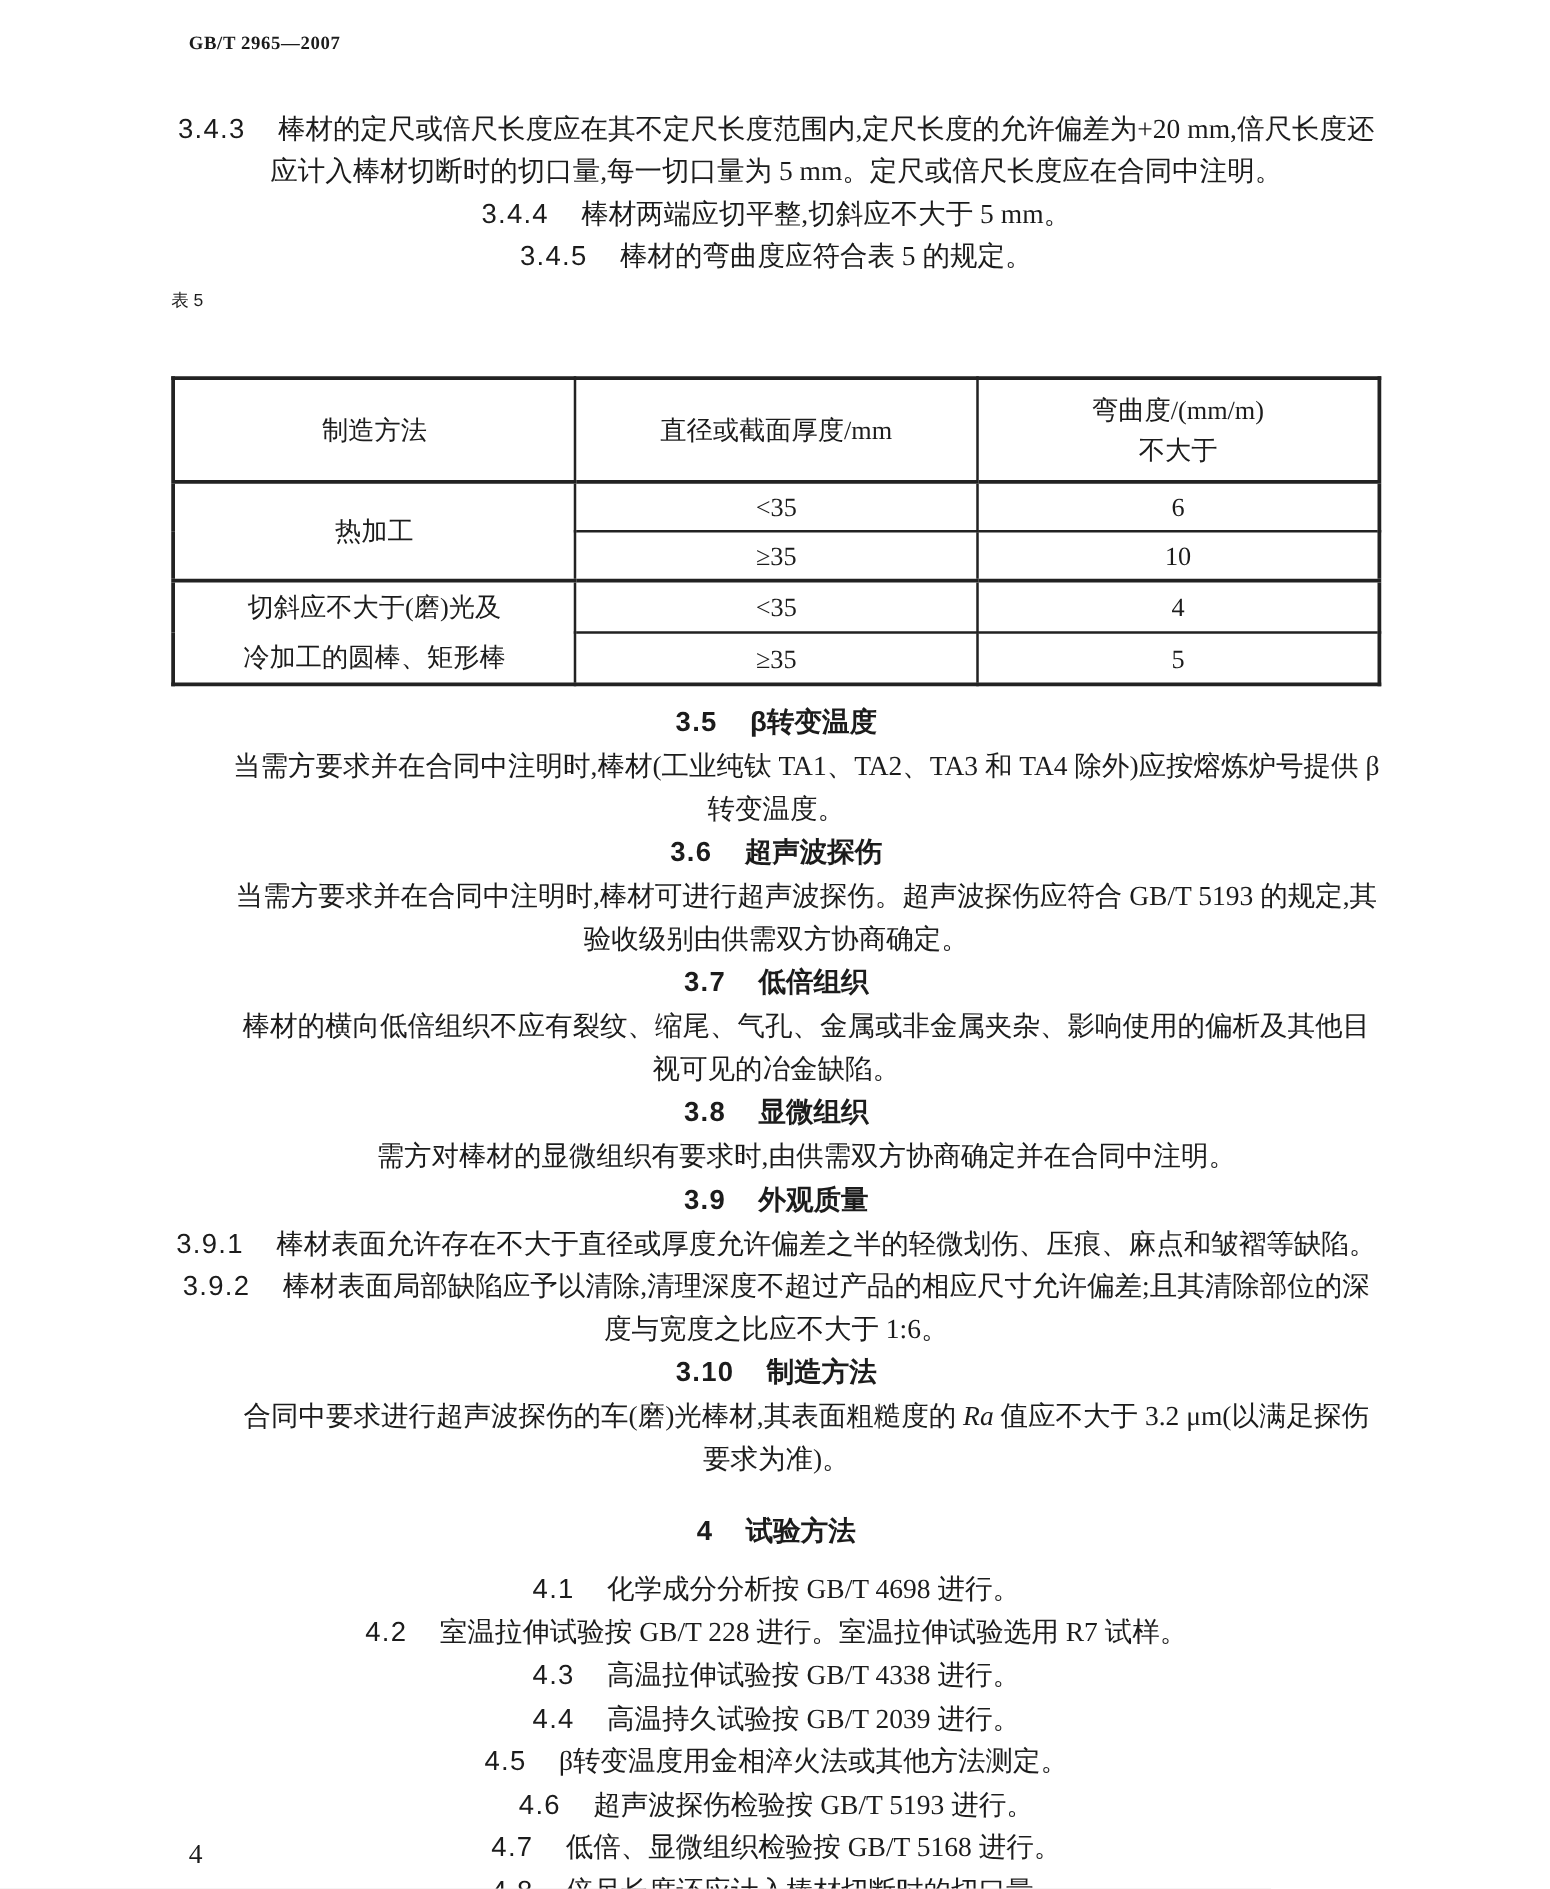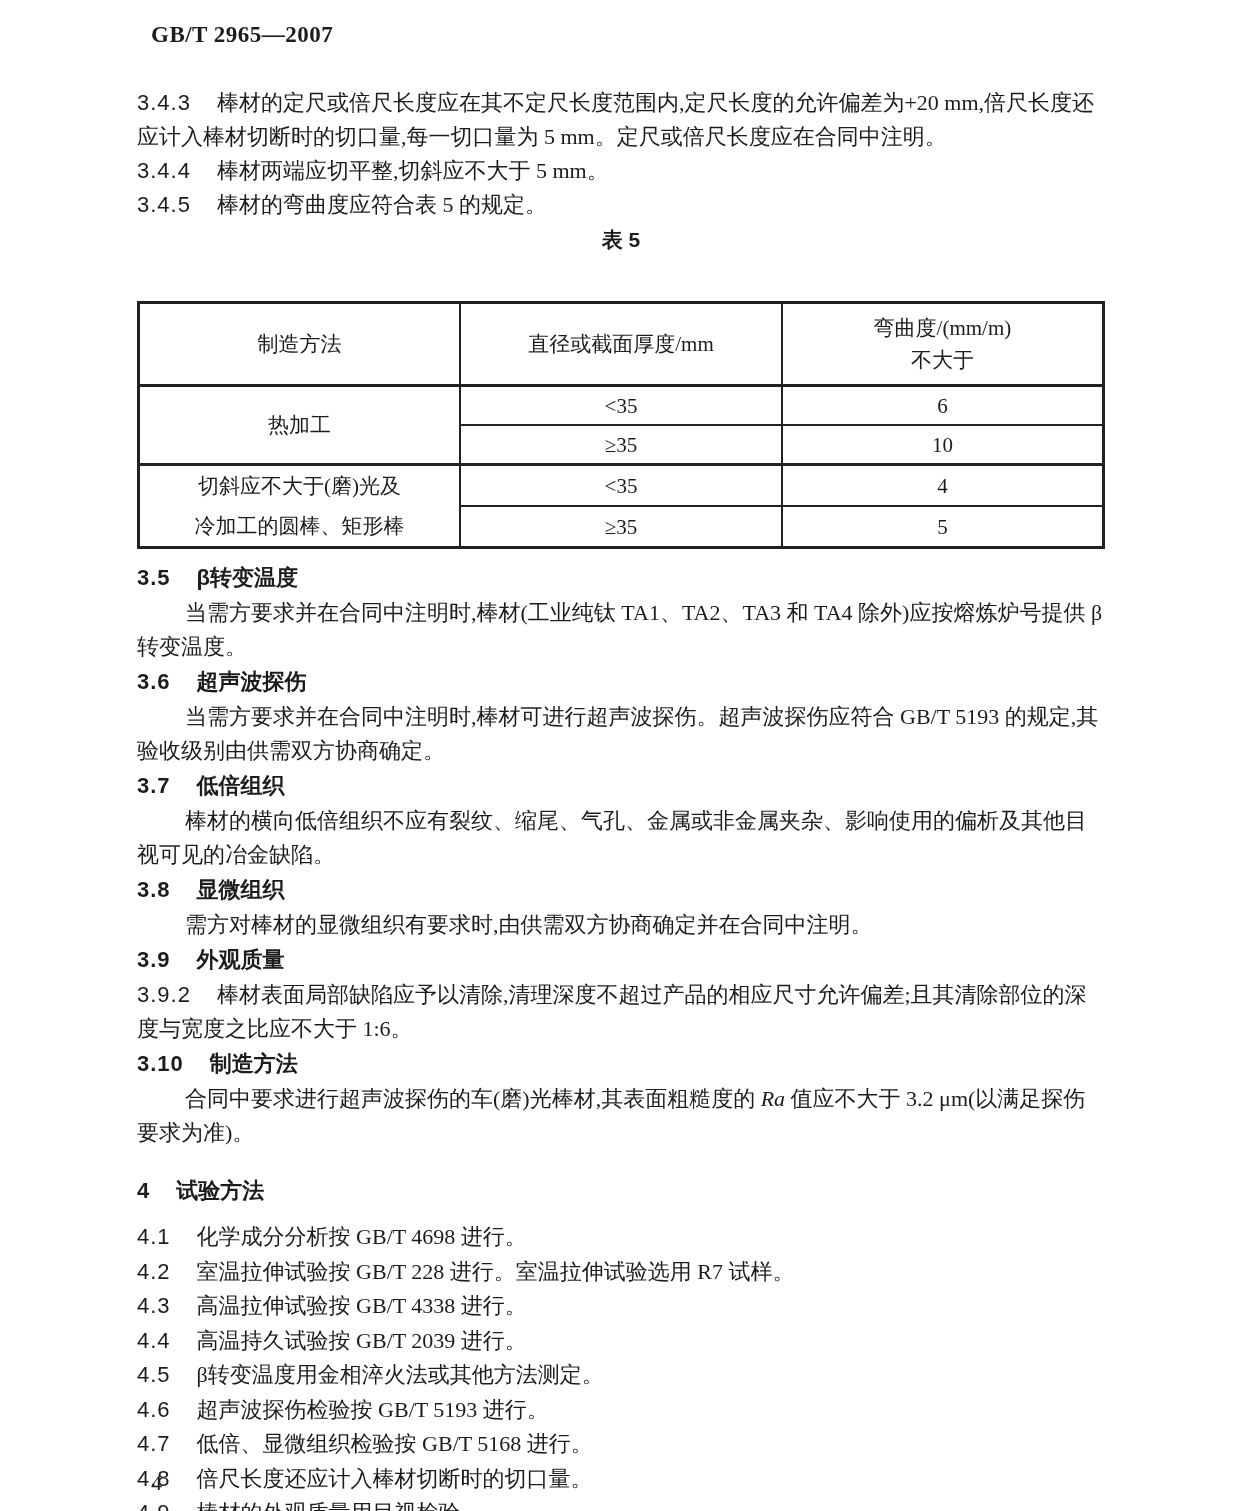--- a/index.html
+++ b/index.html
@@ -11,44 +11,43 @@
     box-sizing: border-box;
     padding: 18px 135px 0 137px;
     overflow: hidden;
     color: #1c1c1c;
     font-family: "Liberation Serif", "DejaVu Serif", serif;
     font-size: 22px;
     line-height: 34px;
   }
   .doc-header {
     font-weight: 700;
-    font-size: 23px;
+    font-size: 15px;
     letter-spacing: 0.5px;
     margin: 0 0 34px 14px;
     font-family: "Liberation Serif", "DejaVu Serif", serif;
   }
-  p { margin: 0; }
+  p { margin: 0; text-align: center; }
   .cnum {
     font-family: "Liberation Sans", "DejaVu Sans", sans-serif;
     margin-right: 26px;
     letter-spacing: 1px;
   }
   .clause { margin: 0; }
   .heading {
     font-weight: 700;
     font-family: "Liberation Sans", "DejaVu Sans", sans-serif;
     margin: 1px 0;
   }
   .heading .cnum { font-weight: 700; }
   .para { text-indent: 48px; }
   .t-caption {
-    text-align: center;
-    font-weight: 700;
+    font-weight: 400;
     font-family: "Liberation Sans", "DejaVu Sans", sans-serif;
-    font-size: 21px;
+    font-size: 14px;
     margin: 1px 0 9px 0;
   }
   table.t5 {
     border-collapse: collapse;
     width: 100%;
     border: 3px solid #222222;
     table-layout: fixed;
     margin-bottom: 12px;
     margin-top: 44px;
   }
@@ -129,20 +128,21 @@
   <p class="heading"><span class="cnum">3.6</span><span>超声波探伤</span></p>
   <p class="para">当需方要求并在合同中注明时,棒材可进行超声波探伤。超声波探伤应符合 GB/T 5193 的规定,其验收级别由供需双方协商确定。</p>
 
   <p class="heading"><span class="cnum">3.7</span><span>低倍组织</span></p>
   <p class="para">棒材的横向低倍组织不应有裂纹、缩尾、气孔、金属或非金属夹杂、影响使用的偏析及其他目视可见的冶金缺陷。</p>
 
   <p class="heading"><span class="cnum">3.8</span><span>显微组织</span></p>
   <p class="para">需方对棒材的显微组织有要求时,由供需双方协商确定并在合同中注明。</p>
 
   <p class="heading"><span class="cnum">3.9</span><span>外观质量</span></p>
+  <p class="clause"><span class="cnum">3.9.1</span><span>棒材表面允许存在不大于直径或厚度允许偏差之半的轻微划伤、压痕、麻点和皱褶等缺陷。</span></p>
   <p class="clause"><span class="cnum">3.9.2</span><span>棒材表面局部缺陷应予以清除,清理深度不超过产品的相应尺寸允许偏差;且其清除部位的深度与宽度之比应不大于 1:6。</span></p>
 
   <p class="heading"><span class="cnum">3.10</span><span>制造方法</span></p>
   <p class="para"><span>合同中要求进行超声波探伤的车(磨)光棒材,其表面粗糙度的 </span><span class="ra">Ra</span><span> 值应不大于 3.2 μm(以满足探伤要求为准)。</span></p>
 
   <p class="heading sec4-head"><span class="cnum">4</span><span>试验方法</span></p>
 
   <p class="clause sec4-clause"><span class="cnum">4.1</span><span>化学成分分析按 GB/T 4698 进行。</span></p>
   <p class="clause sec4-clause"><span class="cnum">4.2</span><span>室温拉伸试验按 GB/T 228 进行。室温拉伸试验选用 R7 试样。</span></p>
   <p class="clause sec4-clause"><span class="cnum">4.3</span><span>高温拉伸试验按 GB/T 4338 进行。</span></p>

